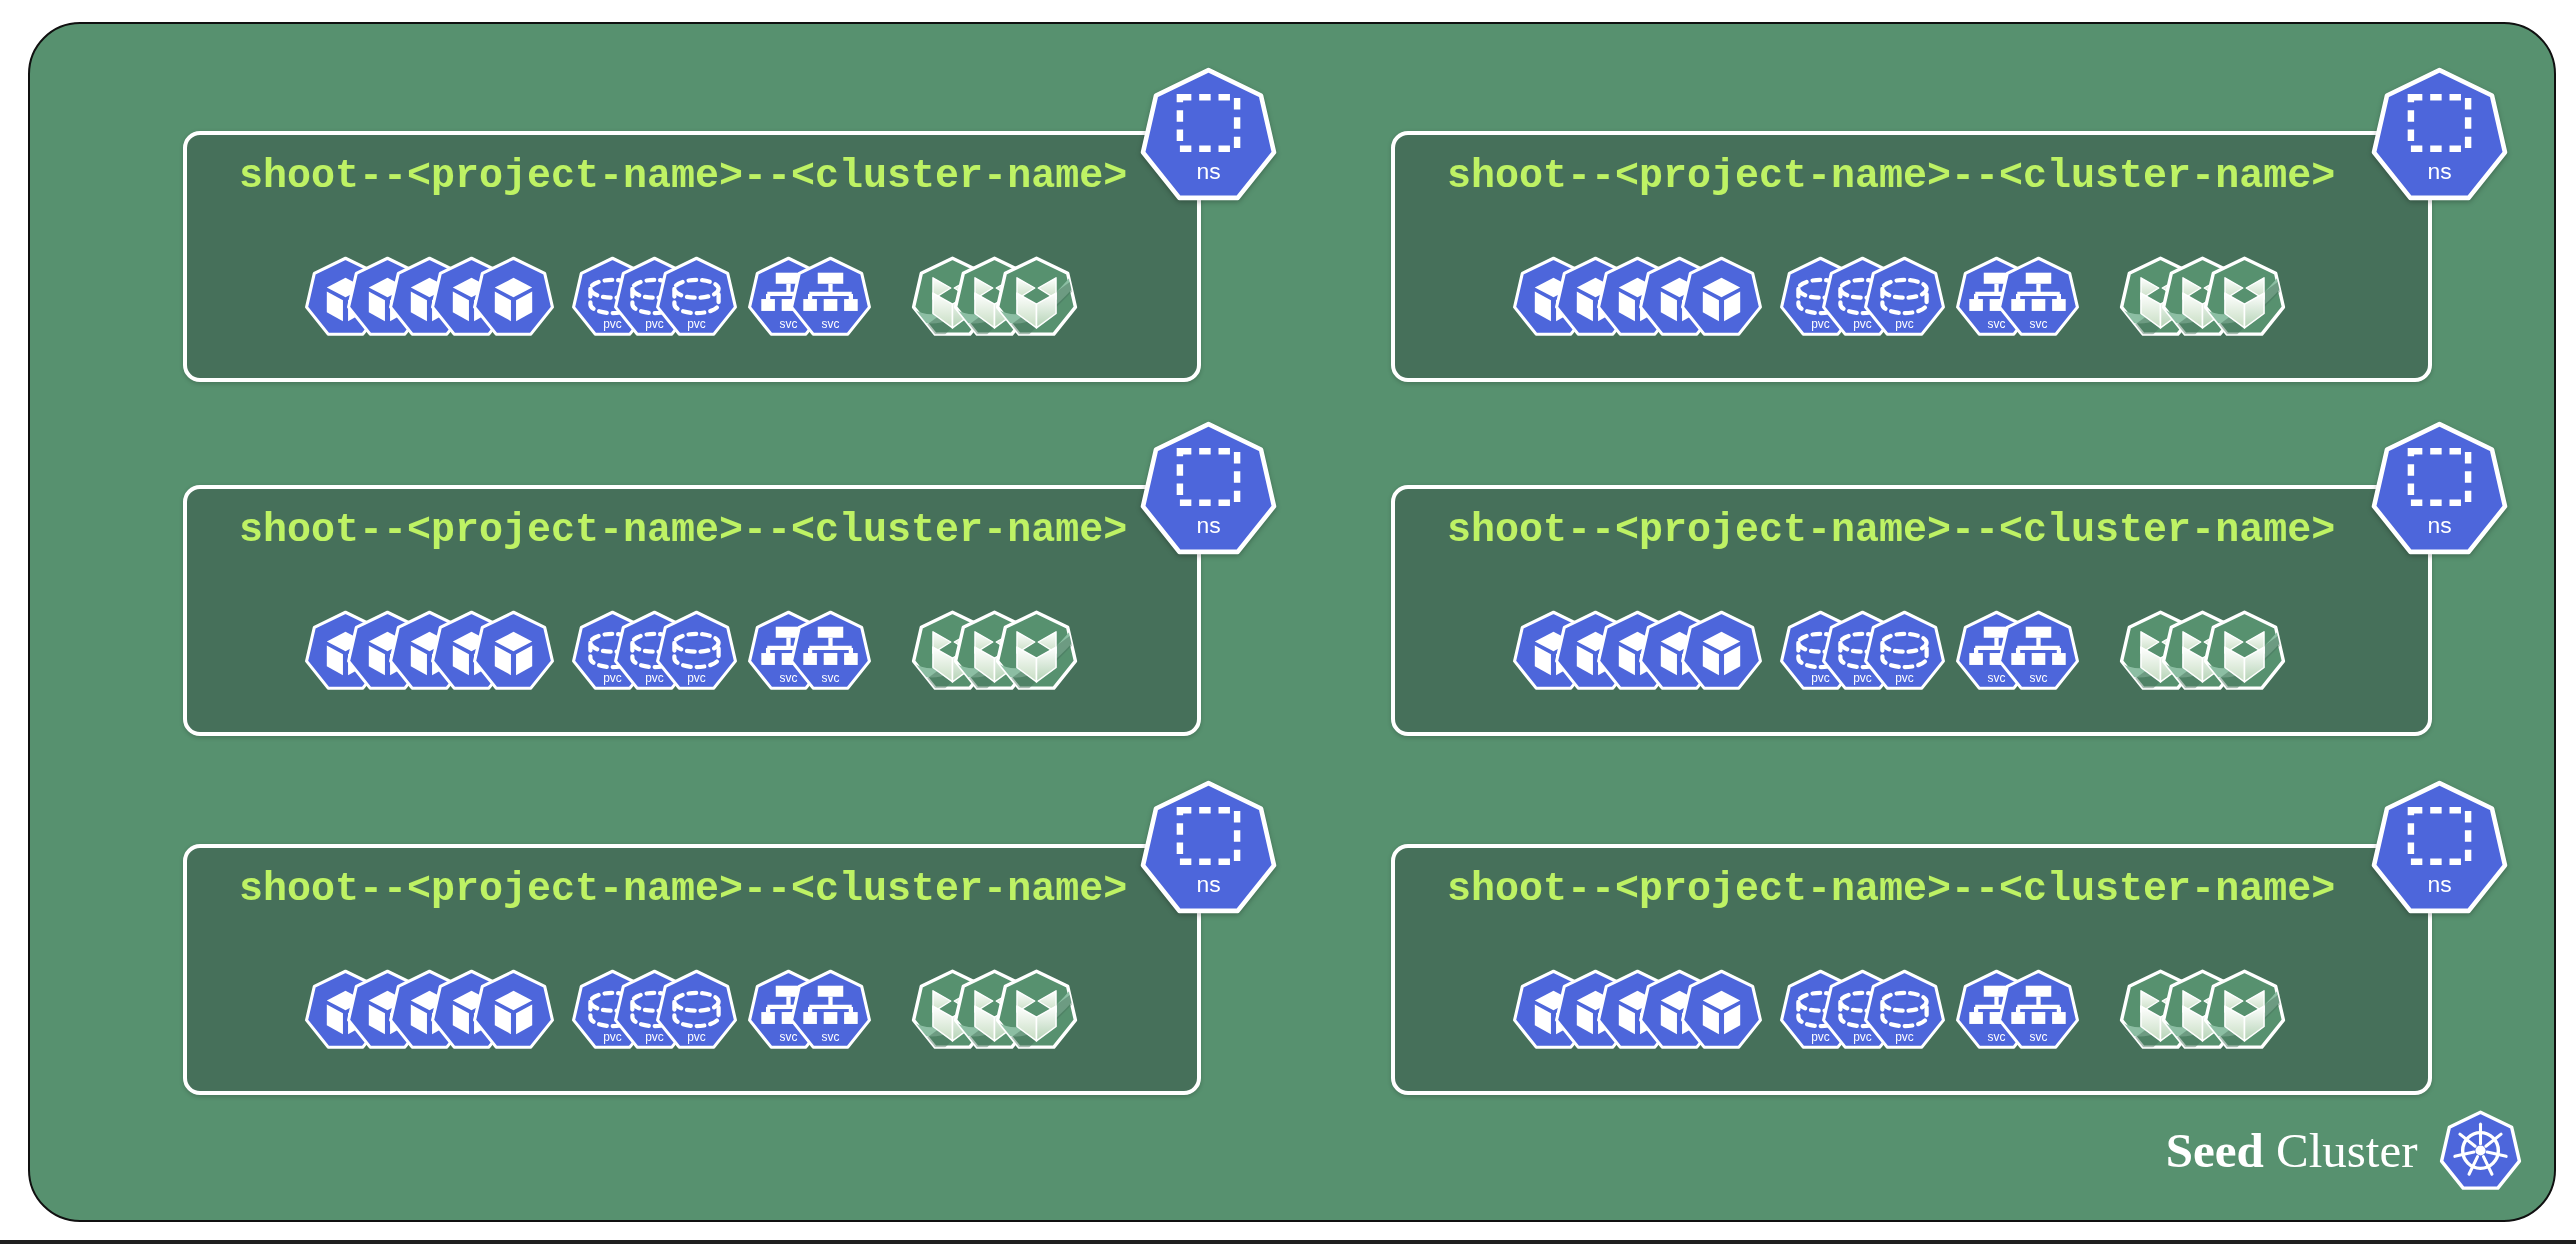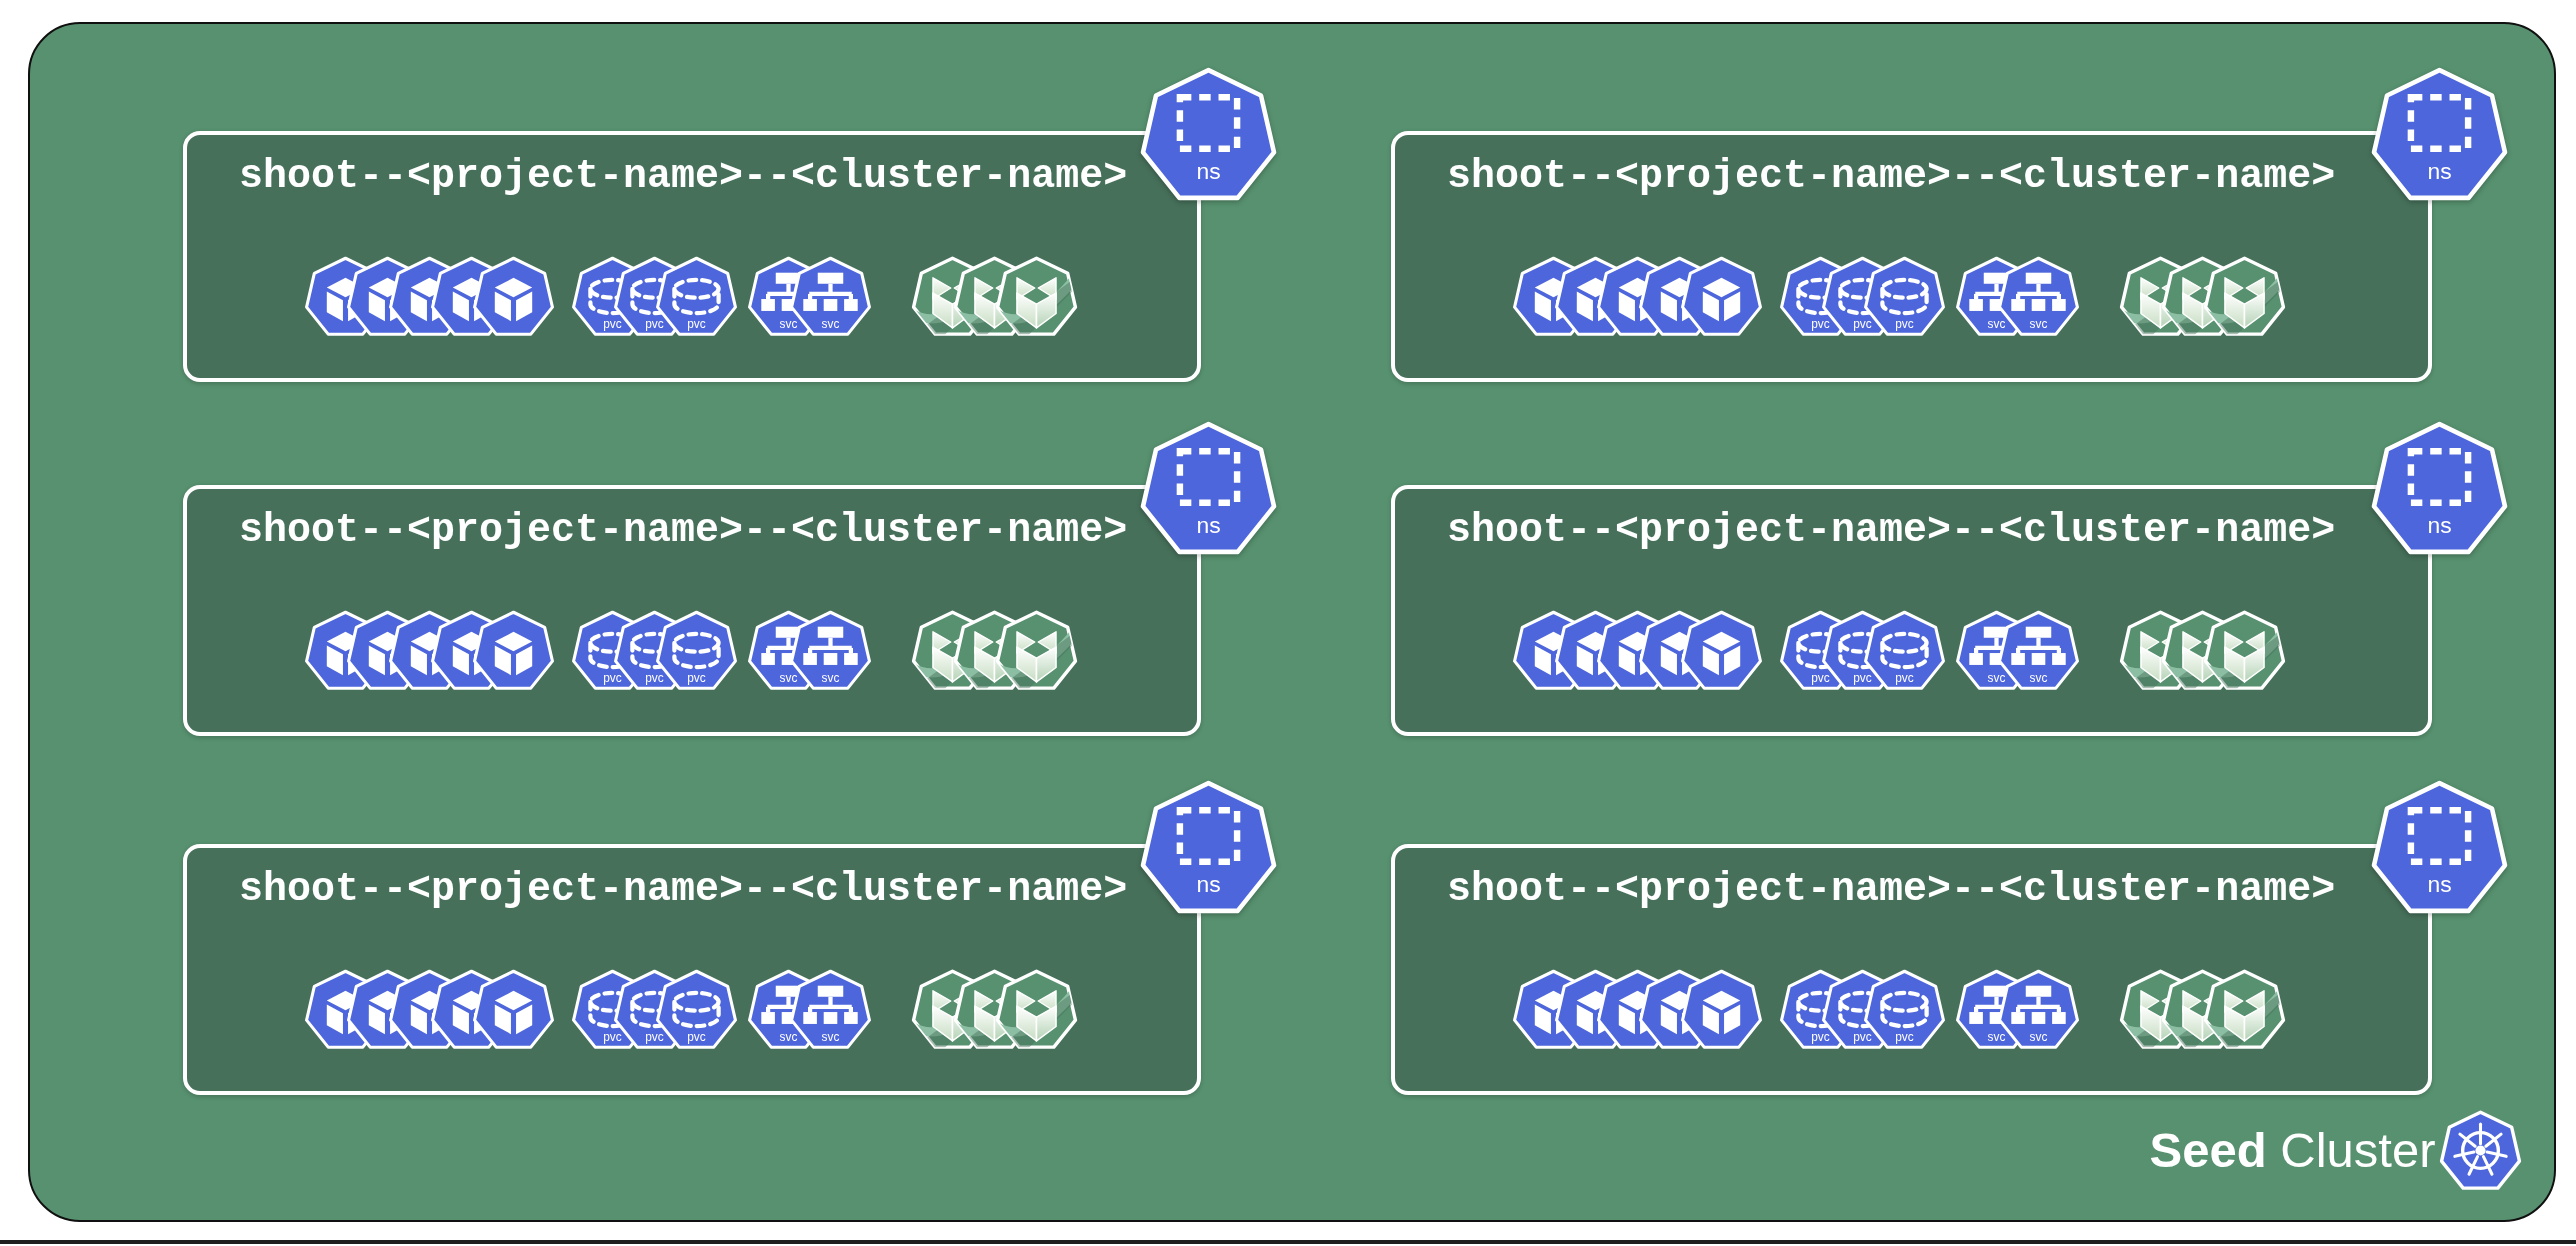--- a/index.html
+++ b/index.html
@@ -24,21 +24,21 @@
   .c1 { left:153px; width:1010px; }   
   .c2 { left:1361px; width:1033px; }
   .r1 { top:107px; }                  
   .r2 { top:461px; }
   .r3 { top:820px; }
 
   .box-title {
     position:absolute; left:52px; top:20px;
     font-family:"Liberation Mono", monospace;
     font-weight:700; font-size:40px; line-height:1.1;
-    color:#ffffff; white-space:pre; letter-spacing:0px;
+    color:#bef264; white-space:pre; letter-spacing:0px;
   }
   .icon-row {
     position:absolute; left:116px; top:119px; height:85px;
     display:flex; align-items:center;
   }
   .icon-group { display:flex; }
   .icon-group + .icon-group { margin-left:14.3px; }
   .icon-row .icon-group:nth-child(3) { margin-left:7.2px;align-items:center; }
   .icon-row .icon-group:nth-child(4) { margin-left:37px; }
   .icon { width:85px; height:85px; flex:0 0 auto; }
@@ -51,22 +51,23 @@
   .ns-badge svg { width:143px; height:143px; display:block;
     filter:drop-shadow(0 2.1px 2.9px rgba(0,0,0,0.25)); }
 
   .icon-label {
     font-family:"Liberation Sans", sans-serif;
   }
 
   
   .seed-label {
     position:absolute; right:31.5px; bottom:27px;
-    display:flex; align-items:center; gap:2px;
+    display:flex; align-items:center; gap:20px;
     color:#ffffff;
+    font-family:Liberation Serif, serif;
   }
   .seed-label .txt { font-size:49px; line-height:1; white-space:pre; }
   .seed-label .b { font-weight:700; }
   .k8s-logo { width:85px; height:85px; }
   .k8s-logo svg { width:85px; height:85px; display:block; }
 
   .bottom-line {
     position:absolute; left:0; bottom:2.1px; width:2576px; height:3.6px;
     background:#1f1f1f;
   }

